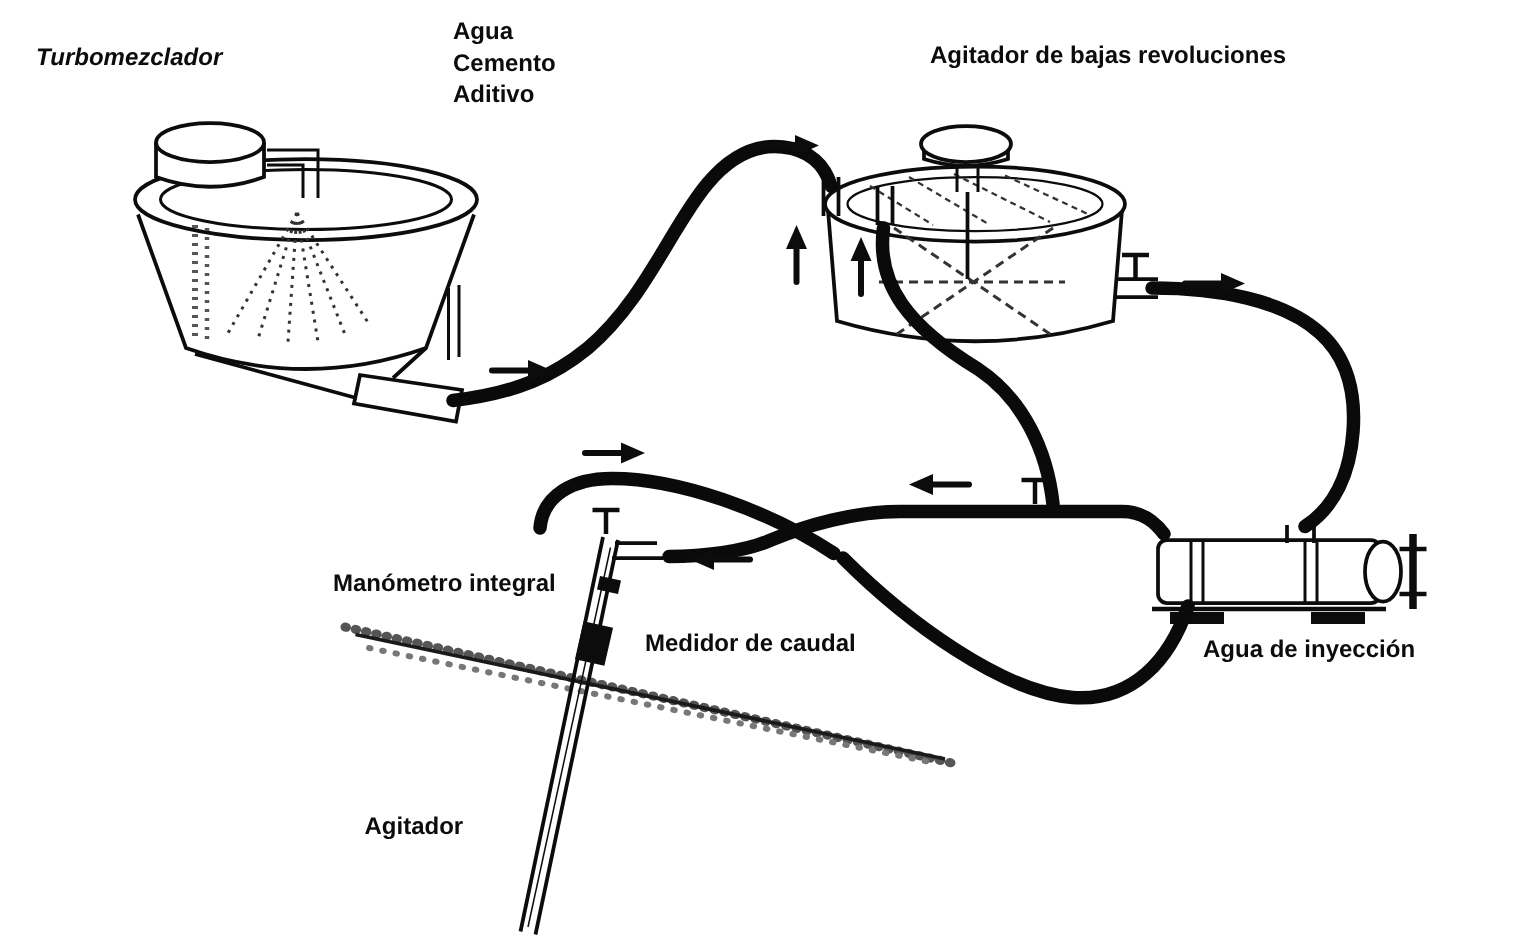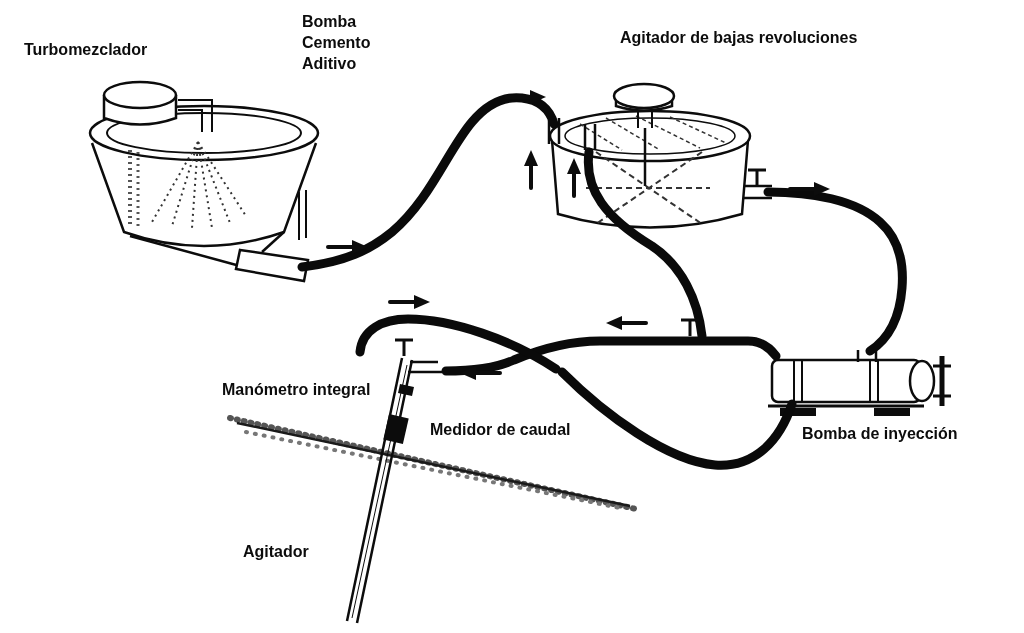--- a/index.html
+++ b/index.html
@@ -5,21 +5,21 @@
   html,body{margin:0;padding:0;background:#ffffff;}
   .stage{
     position:relative;width:1024px;height:633px;background:#ffffff;
     font-family:"Liberation Sans",sans-serif;overflow:hidden;
   }
   .stage svg{position:absolute;left:0;top:0;}
   .label{
     position:absolute;font-weight:700;font-size:16px;color:#0c0c0c;
     white-space:pre-line;line-height:1.3;letter-spacing:0;
   }
-  .lbl-turbomixer{left:24px;top:40px;}
+  .lbl-turbomixer{left:24px;top:29px;font-style:italic;}
   .lbl-feed{left:302px;top:12px;}
   .lbl-agitator{left:620px;top:28px;text-align:right;}
   .lbl-relief{left:722px;top:252px;}
   .lbl-manometer{left:222px;top:380px;}
   .lbl-flowmeter{left:430px;top:420px;}
   .lbl-pump{left:802px;top:424px;}
   .lbl-borehole{left:243px;top:542px;}
 </style>
 </head>
 <body>
@@ -181,22 +181,22 @@
           <polygon points="622,316 606,323 622,330" stroke="none"></polygon>
       </g>
       <g>
         <line x1="500" y1="373" x2="476" y2="373"></line>
           <polygon points="476,366 460,373 476,380" stroke="none"></polygon>
       </g>
     </g>
   </svg>
 
   <div class="label lbl-turbomixer">Turbomezclador</div>
-  <div class="label lbl-feed">Bomba
+  <div class="label lbl-feed">Agua
 Cemento
 Aditivo</div>
   <div class="label lbl-agitator">Agitador de bajas revoluciones</div>
   <div class="label lbl-manometer">Manómetro integral</div>
   <div class="label lbl-flowmeter">Medidor de caudal</div>
-  <div class="label lbl-pump">Bomba de inyección</div>
+  <div class="label lbl-pump">Agua de inyección</div>
   <div class="label lbl-borehole">Agitador</div>
 
 </div>
 
 </body></html>

